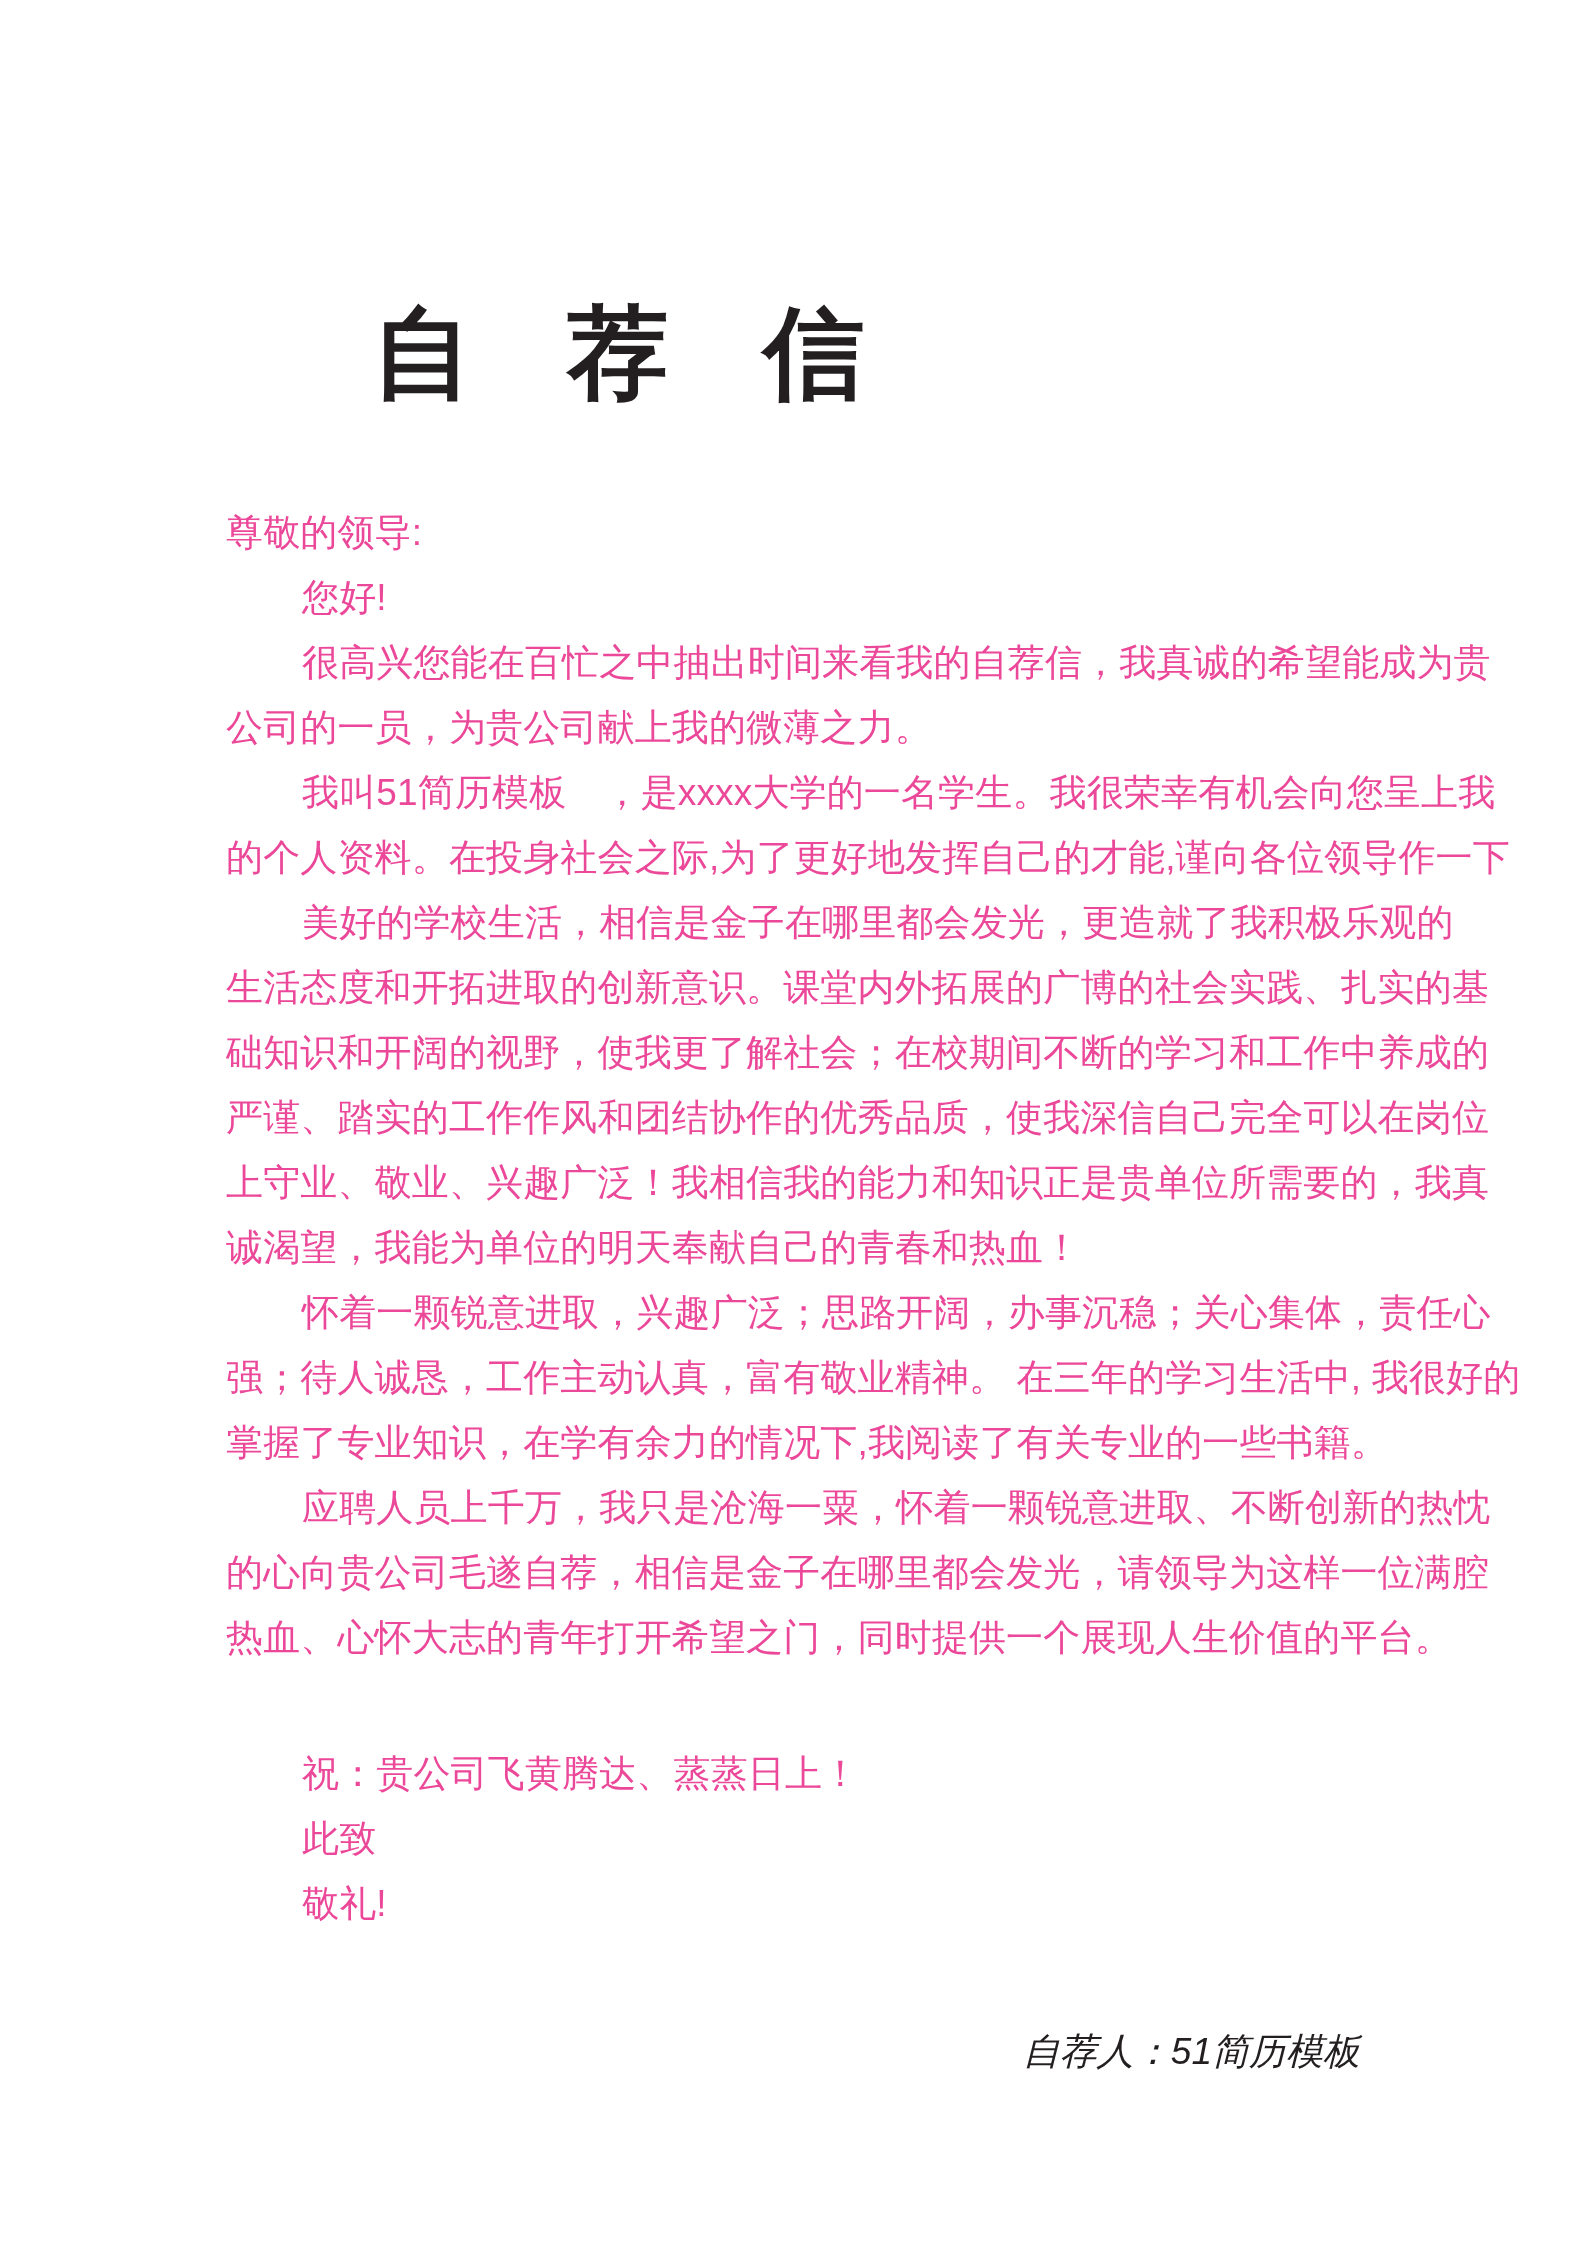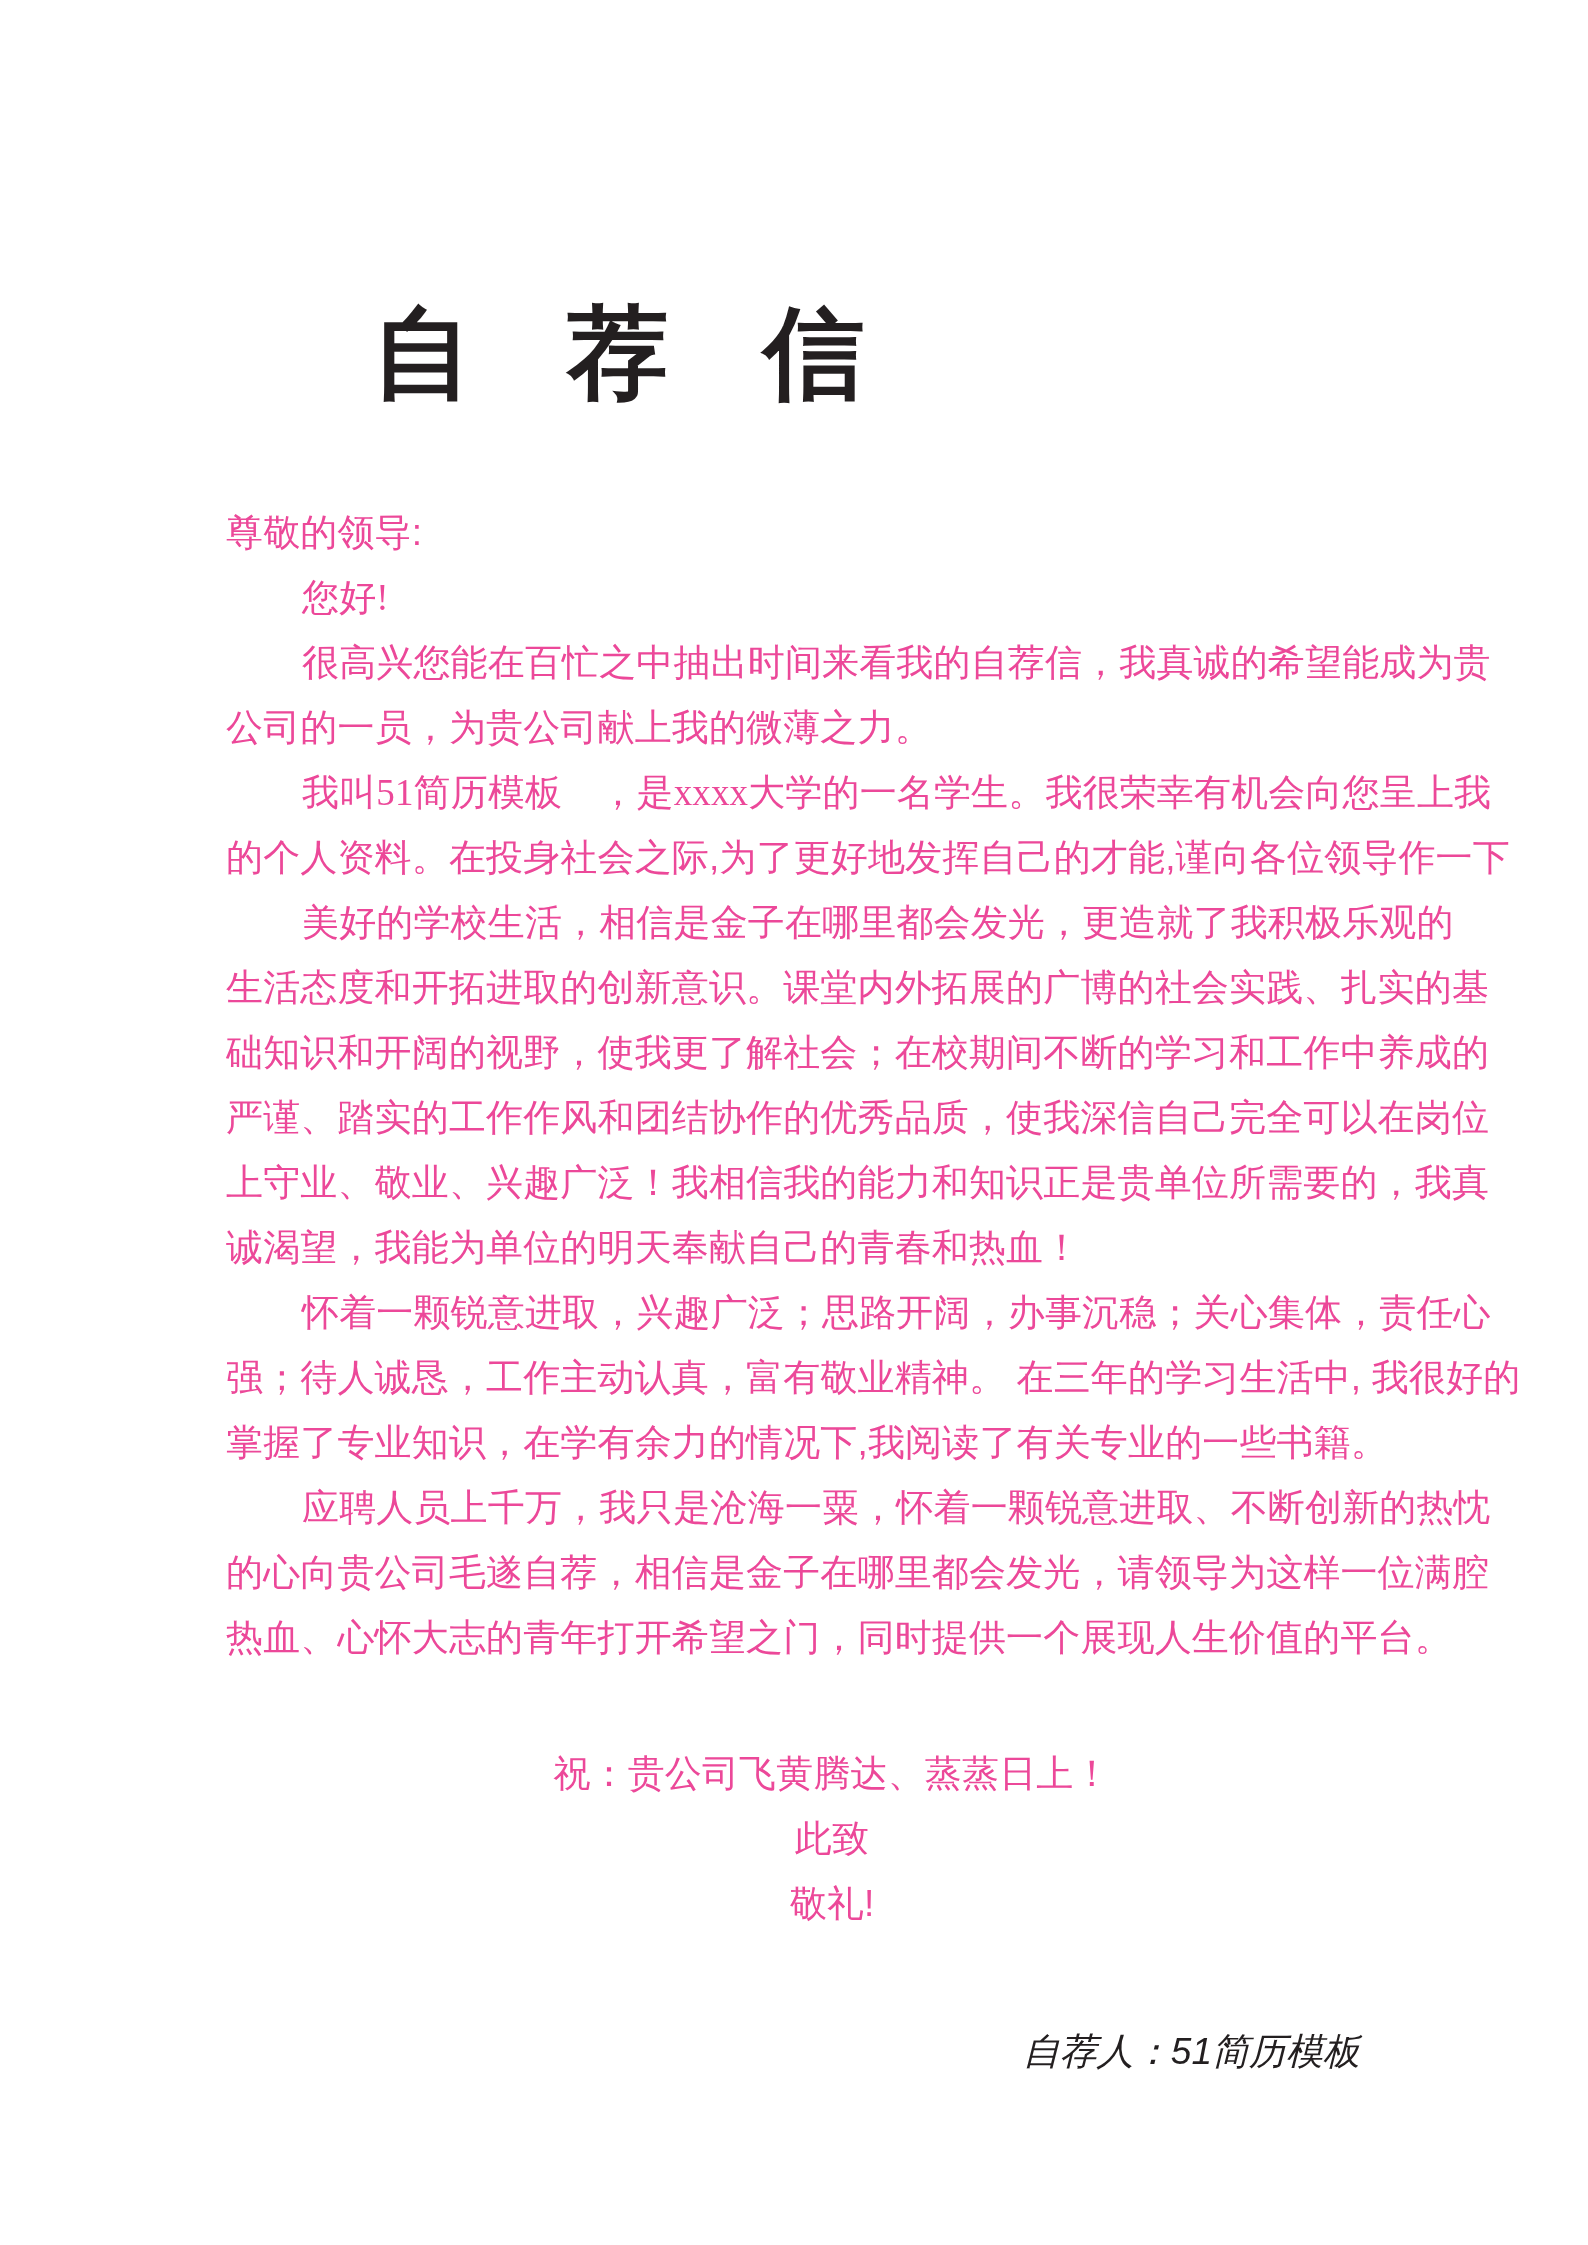--- a/index.html
+++ b/index.html
@@ -52,30 +52,28 @@
   }
   .line {
     font-size: 37px;
     line-height: 65px;
     color: #ec4899;
     white-space: pre;
     letter-spacing: 0.004em;
   }
   .line.indent {
     text-indent: 76px;
-    font-family: Liberation Serif, serif;
   }
 
   
   .closing {
     position: absolute;
     left: 226px;
     top: 1741px;
     width: 1136px;
-    text-align: center;
   }
   .closing .line {
     text-indent: 76px;
   }
 
   
   .signature-wrap {
     position: absolute;
     left: 0;
     top: 2024px;

